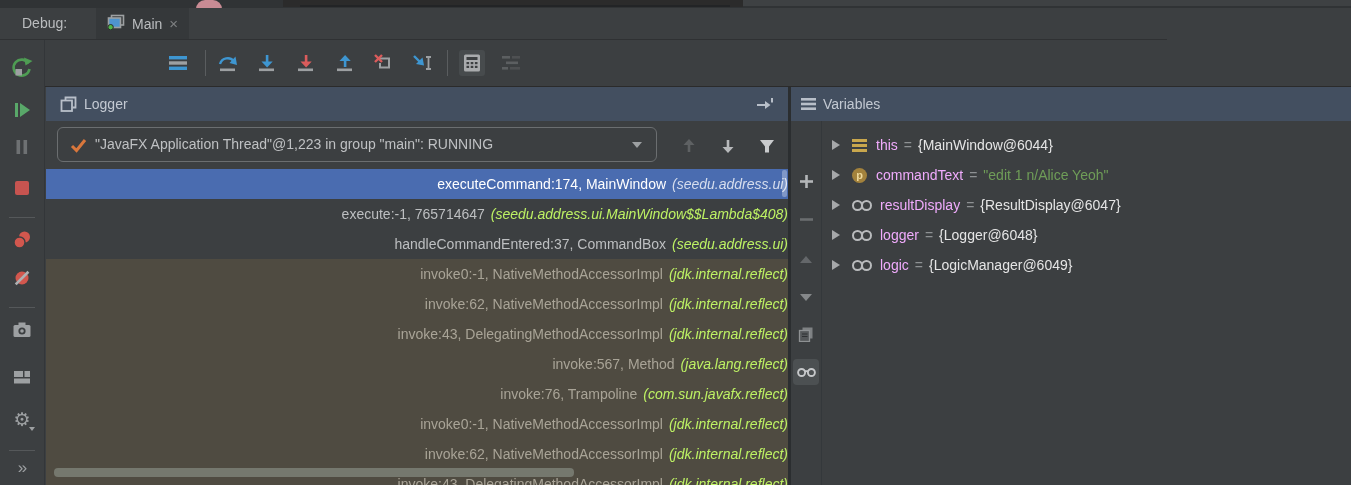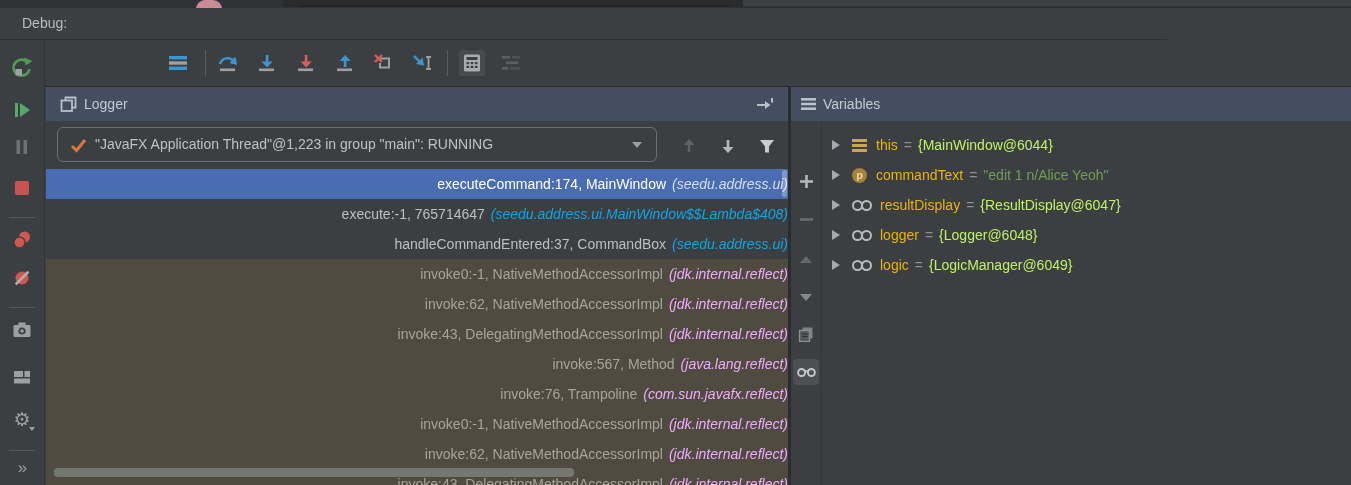--- a/index.html
+++ b/index.html
@@ -51,23 +51,23 @@
   .combo-caret{position:absolute;right:14px;top:14px;width:0;height:0;border-left:5px solid transparent;border-right:5px solid transparent;border-top:6px solid #9DA0A2;}
   .combo-btn{top:48px;width:22px;height:22px;display:flex;align-items:center;justify-content:center;}
   .btn-up{left:632px;} .btn-down{left:671px;} .btn-filter{left:710px;}
 
   .frames-list{left:0;top:82px;width:742px;height:316px;overflow:hidden;}
   .frame-row{height:30px;line-height:30px;padding-left:26px;font-size:14px;white-space:nowrap;text-align:right;}
   .frame-row .loc{font-style:italic;margin-left:6px;}
   .frame-row.selected{background:#4A6CB0;color:#FFFFFF;}
   .frame-row.selected .loc{color:#D6DEEE;}
   .frame-row.normal{background:#3C3F41;color:#BDBFC1;}
-  .frame-row.normal .loc{color:#0ea5e9;}
+  .frame-row.normal .loc{color:#bef264;}
   .frame-row.library{background:#4F4B41;color:#A9A497;}
-  .frame-row.library .loc{color:#f0abfc;font-style:italic;}
+  .frame-row.library .loc{color:#bef264;font-style:italic;}
 
   .h-scrollbar{left:8px;top:381px;width:520px;height:9px;background:#75786E;border-radius:4px;z-index:3;}
   .v-scrollbar{right:1px;top:83px;width:5px;height:27px;background:rgba(255,255,255,0.30);border-radius:2px;z-index:3;}
 
   
   .panel-divider{left:788px;top:87px;width:3px;height:398px;background:#2B2E30;}
 
   
   .variables-panel{left:791px;top:87px;width:564px;height:398px;background:#3C3F41;overflow:hidden;}
   .variables-title{left:32px;top:0;}
@@ -81,38 +81,49 @@
 
   .variables-tree{left:31px;top:34px;width:529px;padding-top:9px;}
   .var-row{height:30px;display:flex;align-items:center;padding-left:10px;font-size:14px;white-space:nowrap;}
   .expand-arrow{width:0;height:0;border-left:8px solid #A6A8AA;border-top:5px solid transparent;border-bottom:5px solid transparent;margin-right:12px;}
   .var-icon{margin-right:9px;flex:none;}
   .this-icon{width:15px;height:13px;background:repeating-linear-gradient(to bottom,#C9A74D 0 3px,rgba(0,0,0,0) 3px 5px);}
   .parameter-icon{width:15px;height:15px;border-radius:50%;background:#A3823C;color:#EDD89B;font-size:11px;font-weight:bold;text-align:center;line-height:15px;}
   .field-icon{position:relative;width:19px;height:11px;}
   .field-icon::before,.field-icon::after{content:'';position:absolute;top:0;width:7px;height:7px;border:2px solid #B9BBBD;border-radius:50%;}
   .field-icon::before{left:0;} .field-icon::after{left:9px;}
-  .var-name{color:#eab308;}
+  .var-name{color:#f0abfc;}
   .var-eq{color:#8E9193;margin:0 6px;}
   .var-value{color:#909395;}
   .var-value.string{color:#6F9D58;}
-  .var-value.ref{color:#bef264;}
+  .var-value.ref{color:#e5e5e5;}
 </style>
 </head>
 <body>
 
 <div class="abs top-sliver">
   <div class="abs sliver-mid"></div>
   <div class="abs sliver-line"></div>
   <div class="abs sliver-pink"></div>
   <div class="abs sliver-right"></div>
 </div>
 
 <div class="abs debug-bar">
   <div class="abs debug-label">Debug:</div>
+  <div class="abs main-tab">
+    <span>
+      <svg width="18" height="16" viewBox="0 0 18 16">
+        <rect x="4.5" y="1.5" width="12" height="9.5" fill="none" stroke="#9DA0A2" stroke-width="1.6"></rect>
+        <rect x="1.5" y="4" width="12" height="9.5" fill="#4E94CE" stroke="#9DA0A2" stroke-width="1.6"></rect>
+        <circle cx="3.6" cy="13.2" r="2.7" fill="#51B748" stroke="#2B2B2B" stroke-width="1"></circle>
+      </svg>
+    </span>
+    <span class="main-tab-label">Main</span>
+    <span class="tab-close">×</span>
+  </div>
 </div>
 
 <div class="abs left-toolbar">
   <div class="abs lt-ic" style="top:15px;">
     <svg width="22" height="22" viewBox="0 0 22 22">
       <path d="M17.5 7.5 A8 8 0 1 0 18.5 13" fill="none" stroke="#4E9C53" stroke-width="2.6"></path>
       <polygon points="13,1.5 21.5,5 14.5,9.5" fill="#4E9C53"></polygon>
       <rect x="4.5" y="13" width="6.5" height="6.5" fill="#9DA0A2"></rect>
     </svg>
   </div>

